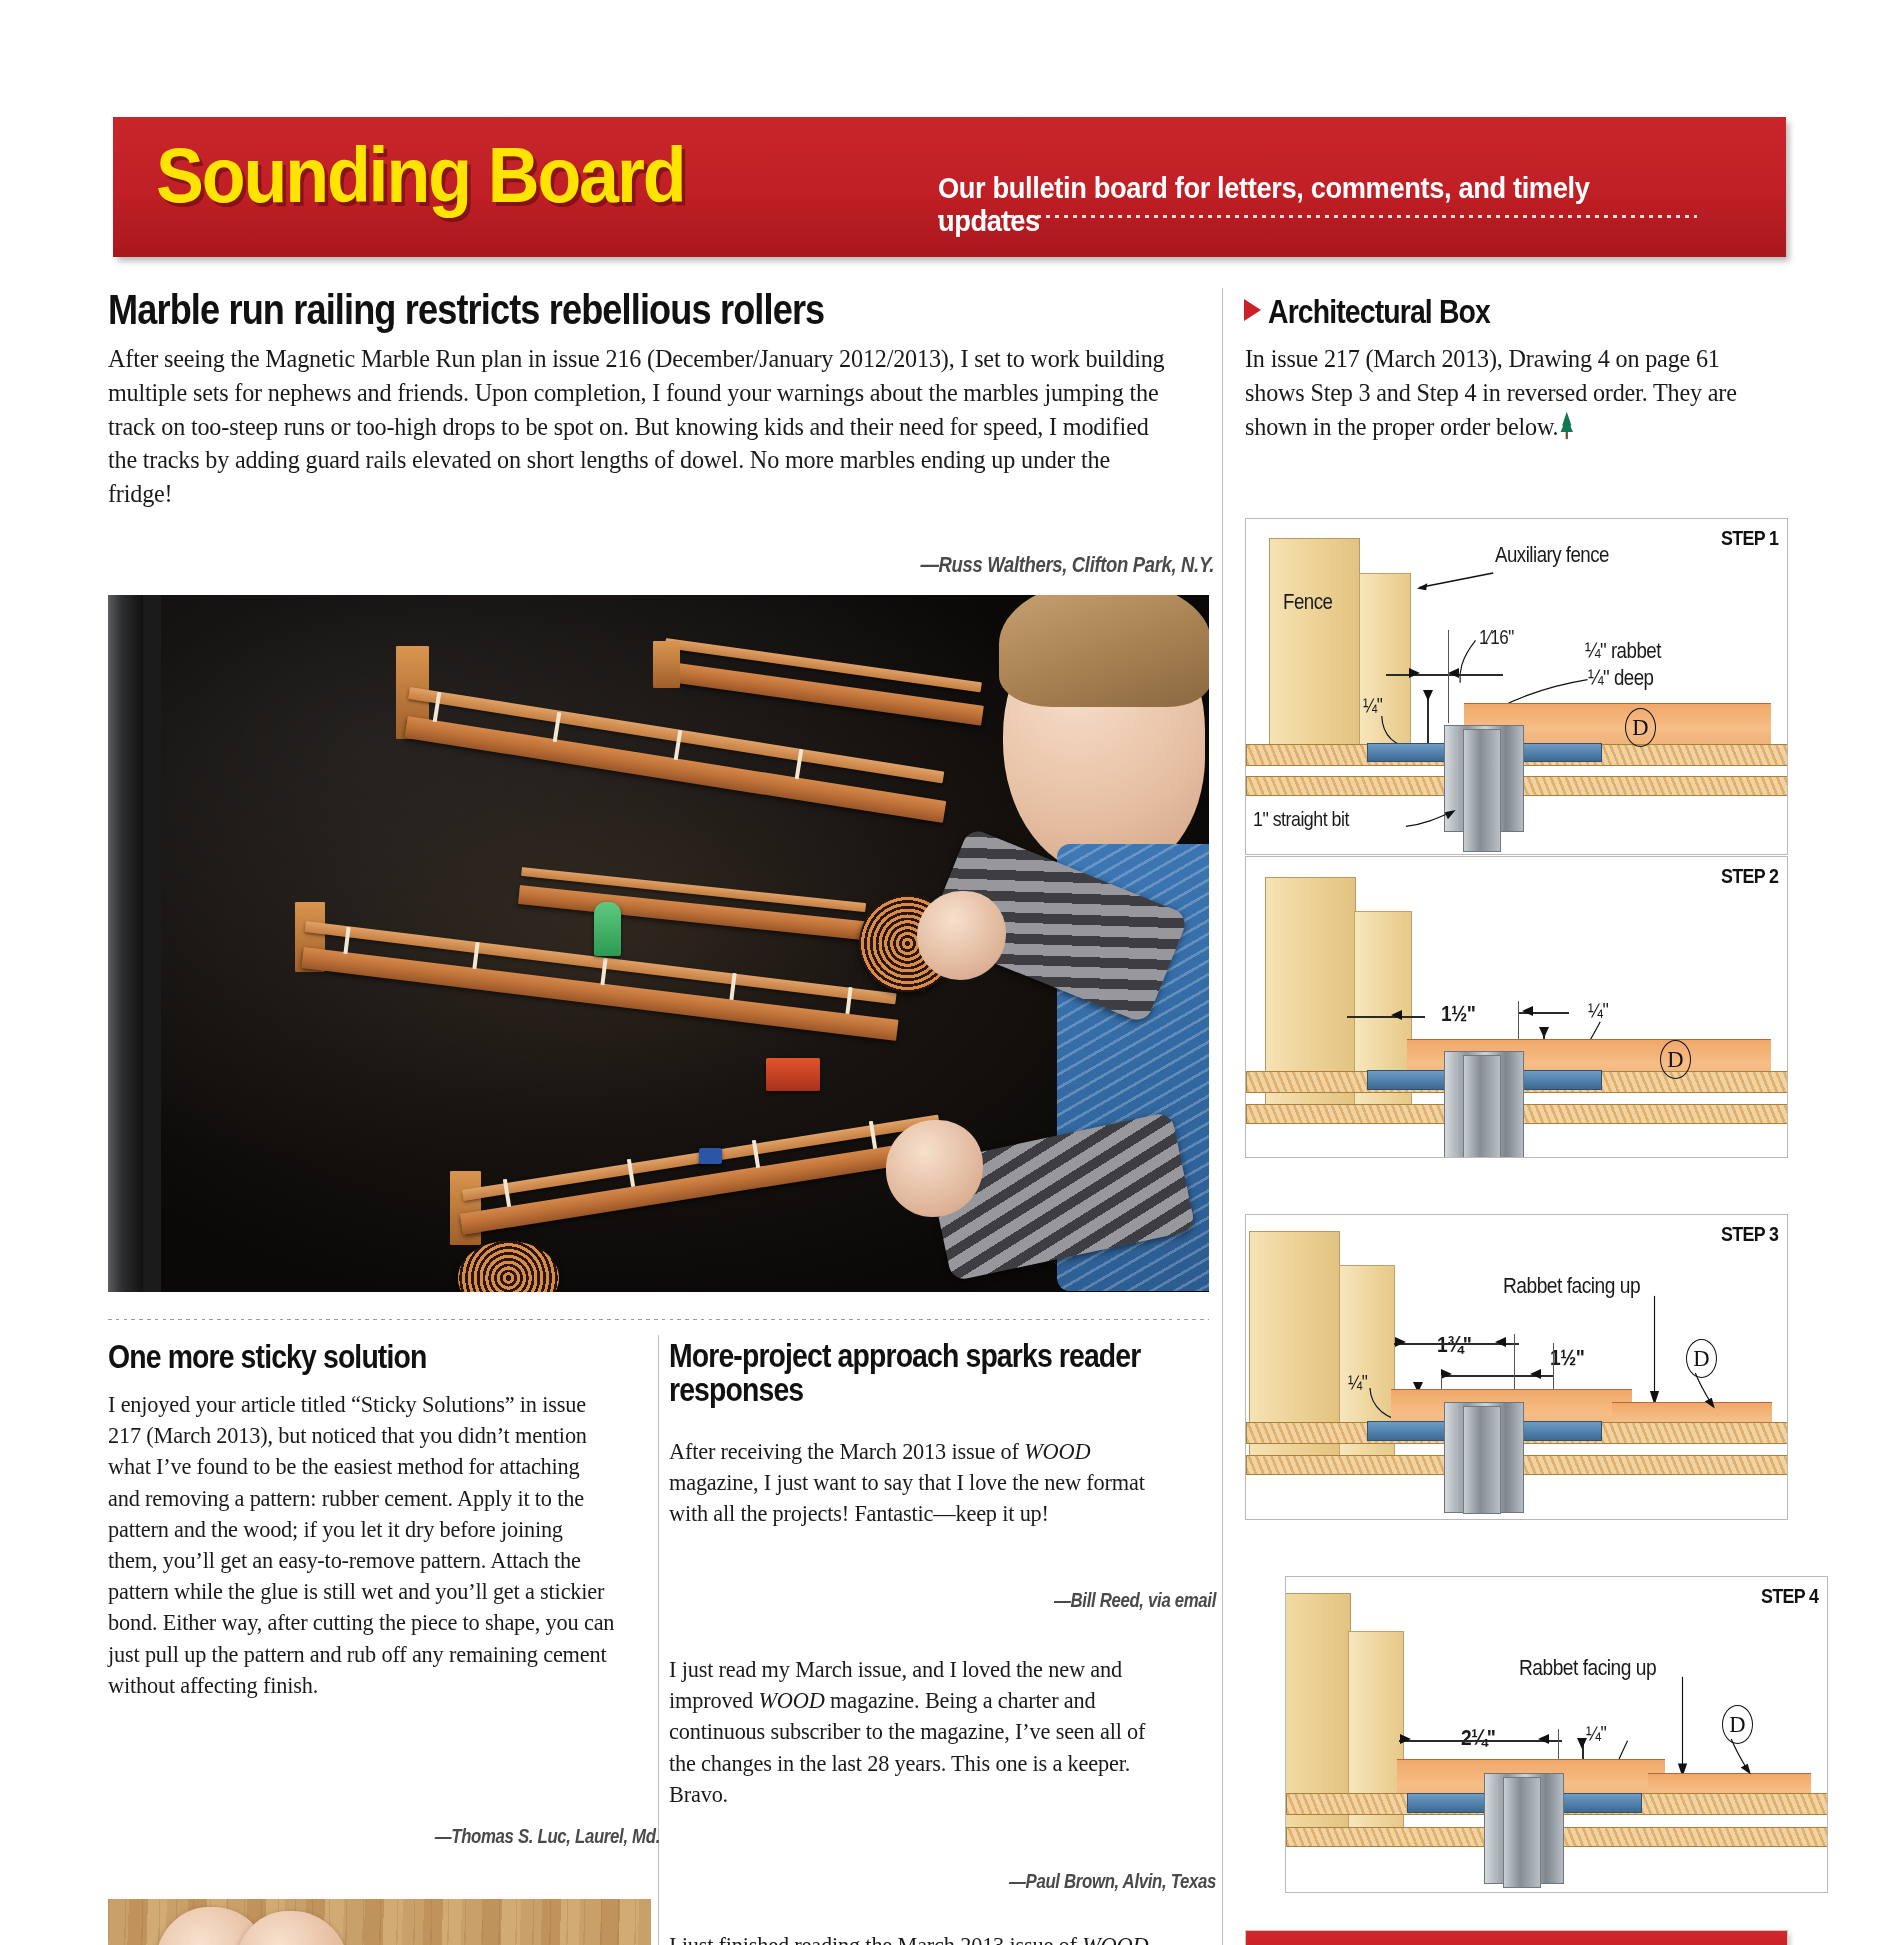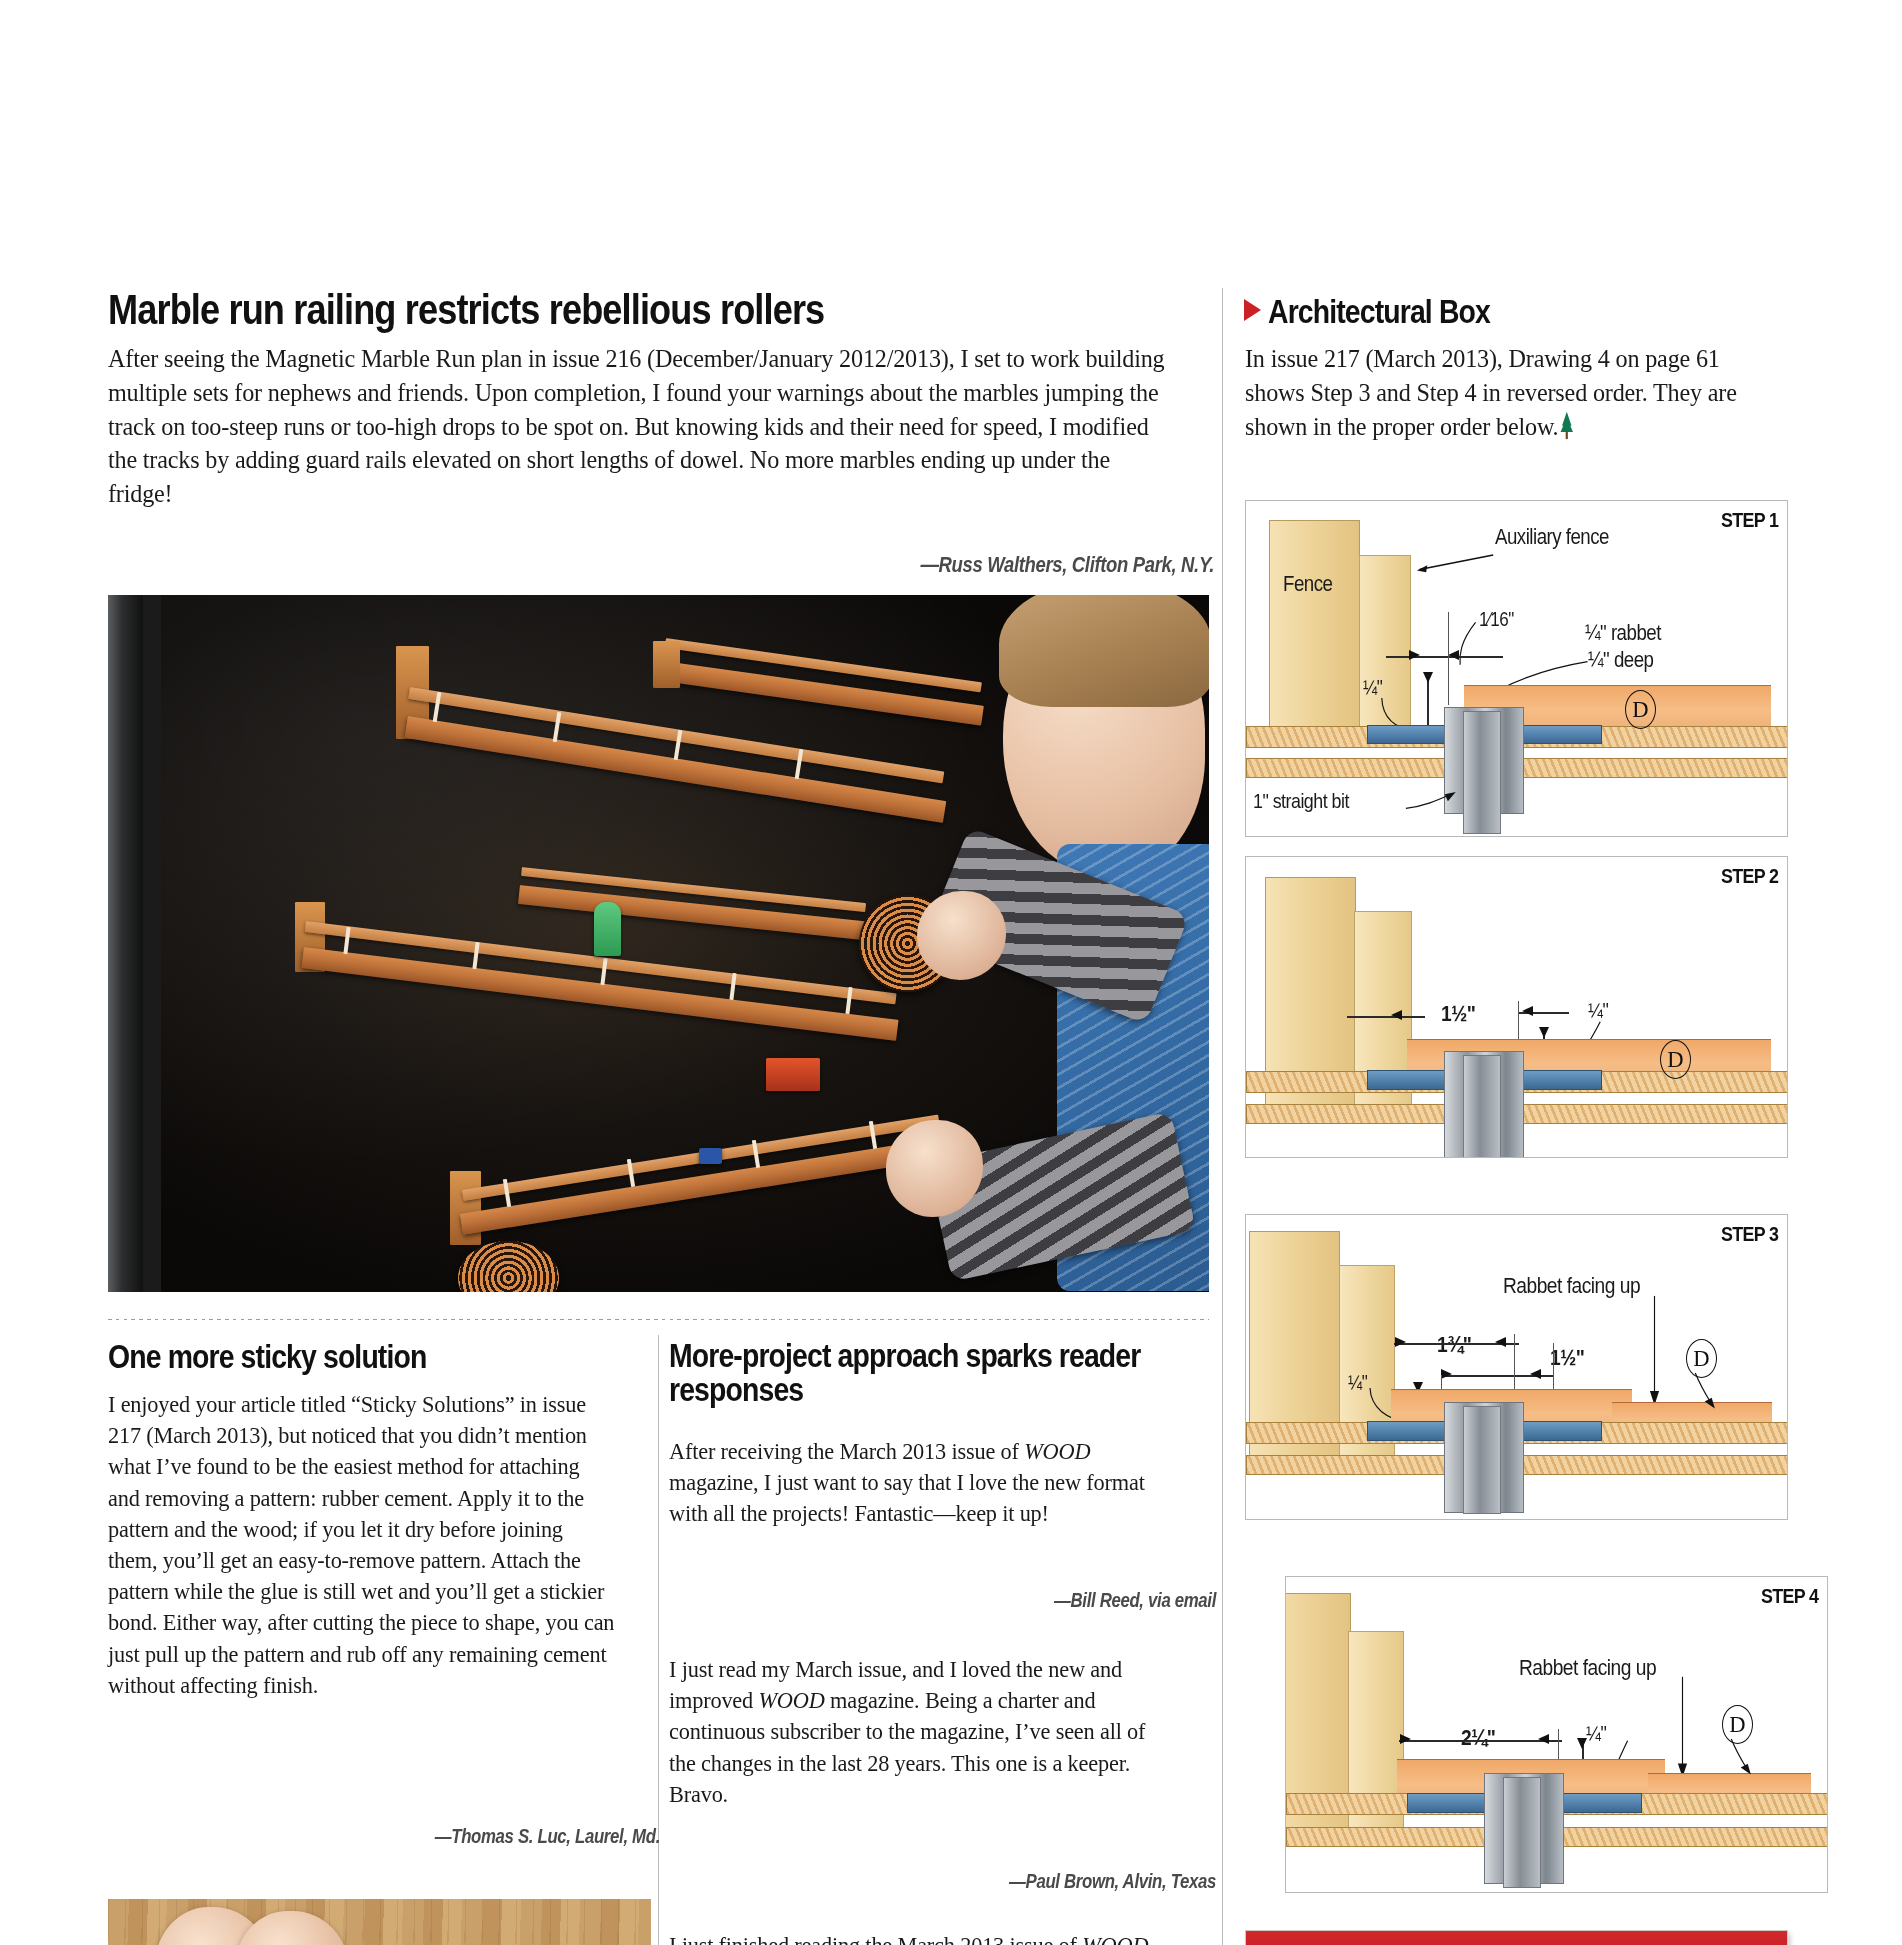--- a/index.html
+++ b/index.html
@@ -142,20 +142,25 @@
   .reach-head{position:absolute;left:0;top:0;width:100%;height:46px;
          background:linear-gradient(180deg,#d3282d 0%,#c21f25 55%,#a3171c 100%);}
   .reach-head span{display:block;text-align:center;line-height:46px;color:#fff;font-weight:bold;
          font-size:22.6px;letter-spacing:1.6px;font-family:"Liberation Sans",sans-serif;transform:scaleX(.9);}
 </style>
 </head>
 <body>
 
 <div class="page">
 
+  <div class="banner">
+    <div class="banner-title">Sounding Board</div>
+    <div class="banner-sub">Our bulletin board for letters, comments,  and timely updates</div>
+    <div class="banner-dots"></div>
+  </div>
 
   <div class="vrule" style="left:1222px;top:288px;height:1926px;"></div>
   <div class="hrule" style="left:108px;top:1319px;width:1101px;"></div>
   <div class="vrule" style="left:658px;top:1335px;height:891px;"></div>
 
   <div class="hl" id="art1-title">Marble run railing restricts rebellious rollers</div>
   <div class="body" id="art1-body">After seeing the Magnetic Marble Run plan in issue 216 (December/January 2012/2013), I set to work building multiple sets for nephews and friends. Upon completion, I found your warnings about the marbles jumping the track on too-steep runs or too-high drops to be spot on. But knowing kids and their need for speed, I modified the tracks by adding guard rails elevated on short lengths of dowel. No more marbles ending up under the fridge!</div>
   <div class="attrib" id="art1-attrib">—Russ Walthers, Clifton Park, N.Y.</div>
 
   <div class="photo1">
@@ -234,21 +239,21 @@
   <div class="body" id="art3-p3"><span>I just finished reading the March 2013 issue of </span><span class="ital">WOOD</span></div>
 
   <div class="tri" style="left:1244px;top:299px;"></div>
   <div class="hl" id="arch-head">Architectural Box</div>
   <div class="body" id="arch-body"><span>In issue 217 (March 2013), Drawing 4 on page 61 shows Step 3 and Step 4 in reversed order. They are shown in the proper order below.</span><svg class="tree" viewBox="0 0 46 76">
         <polygon points="23,4 36,40 10,40" fill="#0f7a52"></polygon>
         <polygon points="23,18 40,56 6,56" fill="#0f7a52"></polygon>
         <rect x="20" y="54" width="6" height="20" fill="#6b4a22"></rect>
       </svg></div>
 
-  <div class="stepbox" style="top:500px;height:335px;">
+  <div class="stepbox" style="top:518px;height:335px;">
     <div class="steplbl">STEP 1</div>
     <div class="fence" style="left:23px;top:18.7px;width:89px;height:218px;"></div>
     <div class="auxfence" style="left:113px;top:54px;width:50px;height:182px;"></div>
     <div class="dg-lbl" style="left:37px;top:70px;font-size:22px;">Fence</div>
     <div class="dg-lbl" style="left:249px;top:22.6px;font-size:22px;">Auxiliary fence</div>
     <svg style="position:absolute;left:160px;top:47px;width:93px;height:39px;" viewBox="0 0 240 100" width="93" height="39">
         <path d="M225,18 L35,55" stroke="#111" stroke-width="4" fill="none"></path>
         <polygon points="28,58 55,44 52,62" fill="#111"></polygon>
       </svg>
     <div class="dg-lbl" style="left:233px;top:107px;font-size:20px;">1⁄16"</div>

